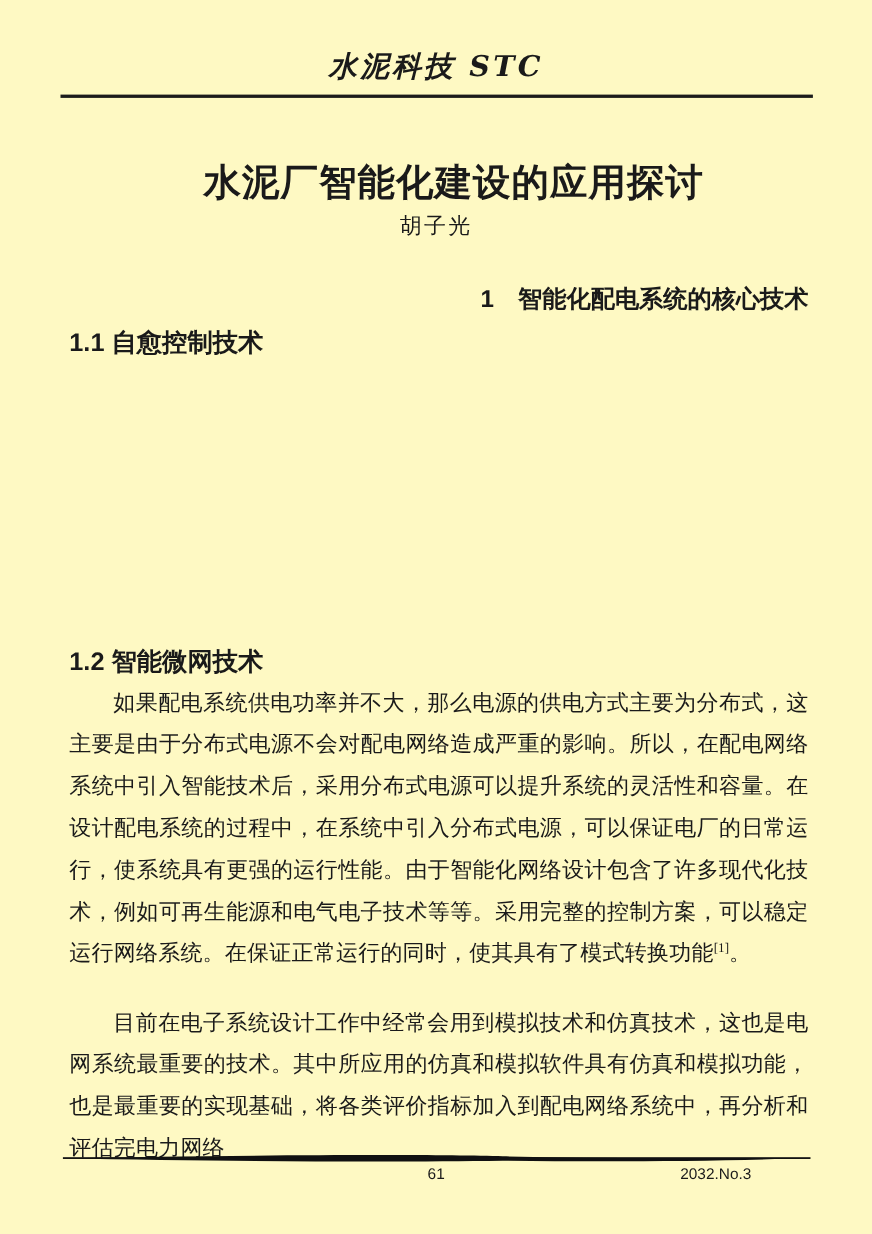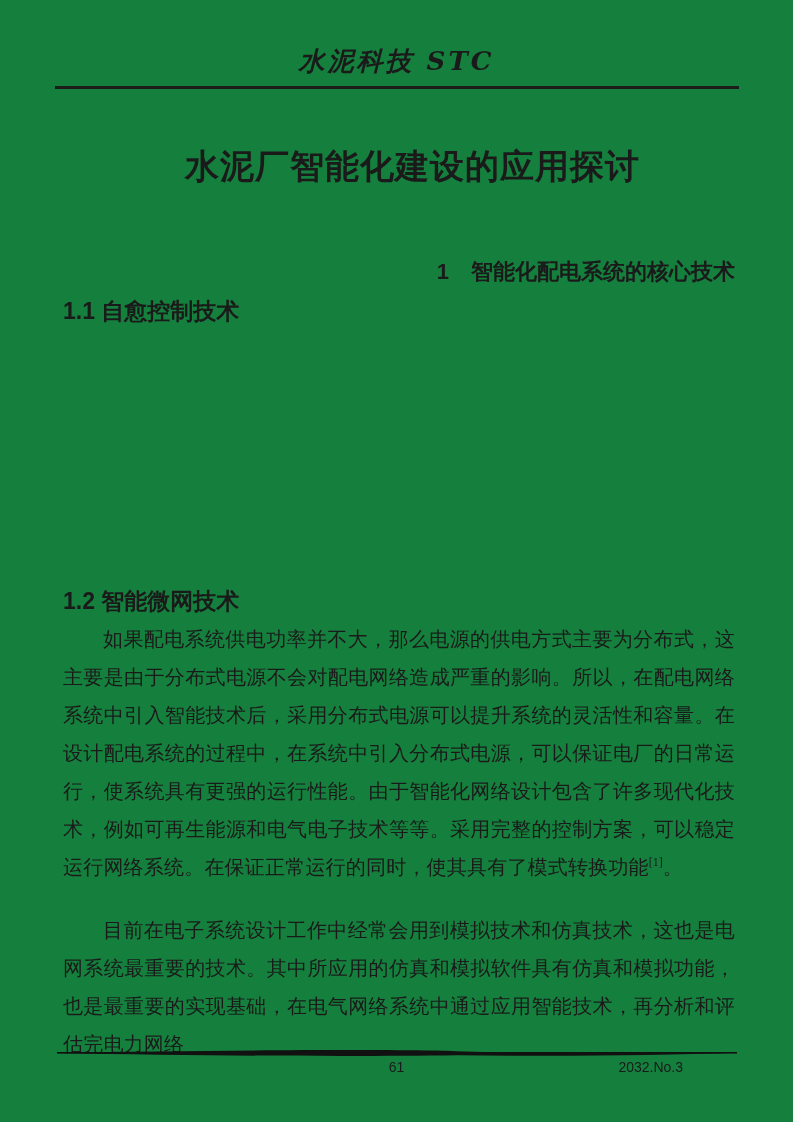--- a/index.html
+++ b/index.html
@@ -1,20 +1,20 @@
 <!DOCTYPE html>
 <html lang="zh"><head>
 <meta charset="utf-8">
 <style>
   html,body{margin:0;padding:0;background:#888;}
   .page{
     position:relative;
     width:793px;height:1122px;
     margin:0 auto;
-    background:#15803d;
+    background:#fef9c3;
     color:#1a1a1a;
     overflow:hidden;
     font-family:"Liberation Serif","DejaVu Serif",serif;
   }
   
   .journal-header{
     position:absolute;top:44px;left:0;width:100%;
     text-align:center;
     font-family:"DejaVu Serif","Liberation Serif",serif;
     font-style:italic;font-weight:600;
@@ -94,29 +94,30 @@
 </style>
 </head>
 <body>
 
 <div class="page">
 
   <div class="journal-header">水泥科技 STC</div>
   <div class="header-rule"></div>
 
   <h1 class="article-title" style="margin:16px">水泥厂智能化建设的应用探讨</h1>
+  <div class="author-line">胡子光</div>
 
   <h2 class="h-sec">1　智能化配电系统的核心技术</h2>
 
   <h3 class="h-sub h-sub-1">1.1 自愈控制技术</h3>
 
   <h3 class="h-sub h-sub-2">1.2 智能微网技术</h3>
   <p class="body-para para-2"><span>如果配电系统供电功率并不大，那么电源的供电方式主要为分布式，这主要是由于分布式电源不会对配电网络造成严重的影响。所以，在配电网络系统中引入智能技术后，采用分布式电源可以提升系统的灵活性和容量。在设计配电系统的过程中，在系统中引入分布式电源，可以保证电厂的日常运行，使系统具有更强的运行性能。由于智能化网络设计包含了许多现代化技术，例如可再生能源和电气电子技术等等。采用完整的控制方案，可以稳定运行网络系统。在保证正常运行的同时，使其具有了模式转换功能</span><sup class="cite-sup">[1]</sup><span>。</span></p>
 
-  <p class="body-para para-3">目前在电子系统设计工作中经常会用到模拟技术和仿真技术，这也是电网系统最重要的技术。其中所应用的仿真和模拟软件具有仿真和模拟功能，也是最重要的实现基础，在电气网络系统中通过应用智能技术，再分析和评估完电力网络</p>
+  <p class="body-para para-3">目前在电子系统设计工作中经常会用到模拟技术和仿真技术，这也是电网系统最重要的技术。其中所应用的仿真和模拟软件具有仿真和模拟功能，也是最重要的实现基础，将各类评价指标加入到配电网络系统中，再分析和评估完电力网络</p>
 
   <svg class="footer-rule" viewBox="0 0 680 10" preserveAspectRatio="none">
     <rect x="0" y="4" width="680" height="1.6" fill="#111111"></rect>
     <path d="M0,5 C150,2.0 340,1.2 400,3.2 C500,6.0 600,4.2 680,4.8 C600,7.6 500,8.4 400,7.2 C300,8.6 150,8.0 0,5 Z" fill="#111111"></path>
   </svg>
   <div class="footer-page-number">61</div>
   <div class="footer-issue">2032.No.3</div>
 
 </div>
 

